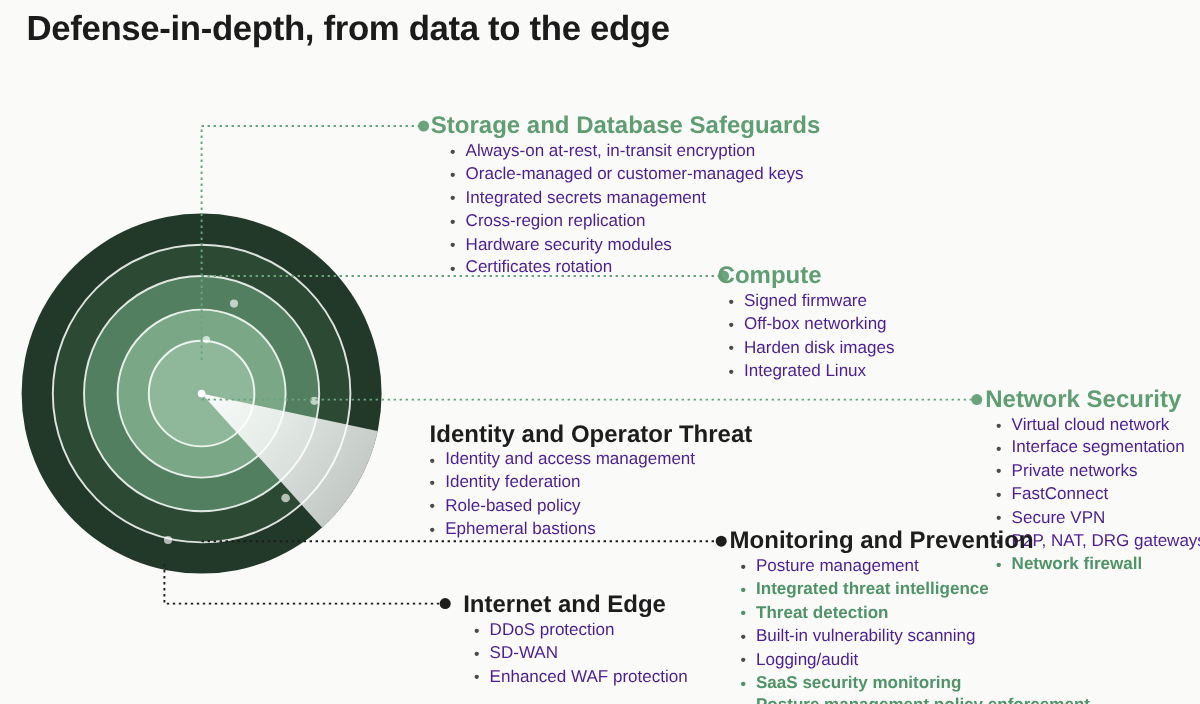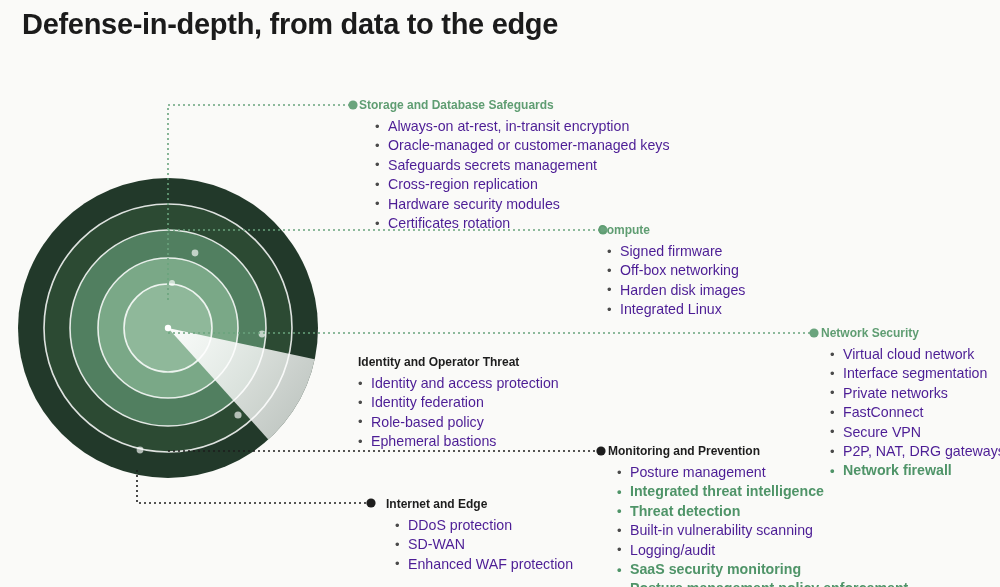--- a/index.html
+++ b/index.html
@@ -32,21 +32,21 @@
   }
   #radar-svg {
     position: absolute;
     left: 0;
     top: 0;
   }
   .block {
     position: absolute;
   }
   .block-head {
-    font-size: 12px;
+    font-size: 20px;
     font-weight: bold;
     line-height: 19px;
     white-space: nowrap;
     margin-bottom: 2px;
   }
   .head-green { color: #5f9d72; }
   .head-dark  { color: #1d1d1d; }
   .bullets {
     list-style: none;
     margin: 0;
@@ -136,21 +136,21 @@
         <circle cx="371" cy="503" r="4.6" fill="#1d1d1d"></circle>
       </g>
   </svg>
 
   <div id="blocks-root">
       <div class="block indent-a" style="left: 359px; top: 96px;">
         <div class="block-head head-green">Storage and Database Safeguards</div>
         <ul class="bullets">
           <li>Always-on at-rest, in-transit encryption</li>
           <li>Oracle-managed or customer-managed keys</li>
-          <li>Safeguards secrets management</li>
+          <li>Integrated secrets management</li>
           <li>Cross-region replication</li>
           <li>Hardware security modules</li>
           <li>Certificates rotation</li>
         </ul>
       </div>
       <div class="block indent-b" style="left: 598px; top: 221px;">
         <div class="block-head head-green">Compute</div>
         <ul class="bullets">
           <li>Signed firmware</li>
           <li>Off-box networking</li>
@@ -166,21 +166,21 @@
           <li>Private networks</li>
           <li>FastConnect</li>
           <li>Secure VPN</li>
           <li>P2P, NAT, DRG gateways</li>
           <li class="hl">Network firewall</li>
         </ul>
       </div>
       <div class="block indent-c" style="left: 358px; top: 353px;">
         <div class="block-head head-dark">Identity and Operator Threat</div>
         <ul class="bullets">
-          <li>Identity and access protection</li>
+          <li>Identity and access management</li>
           <li>Identity federation</li>
           <li>Role-based policy</li>
           <li>Ephemeral bastions</li>
         </ul>
       </div>
       <div class="block indent-b" style="left: 608px; top: 442px;">
         <div class="block-head head-dark">Monitoring and Prevention</div>
         <ul class="bullets">
           <li>Posture management</li>
           <li class="hl">Integrated threat intelligence</li>

